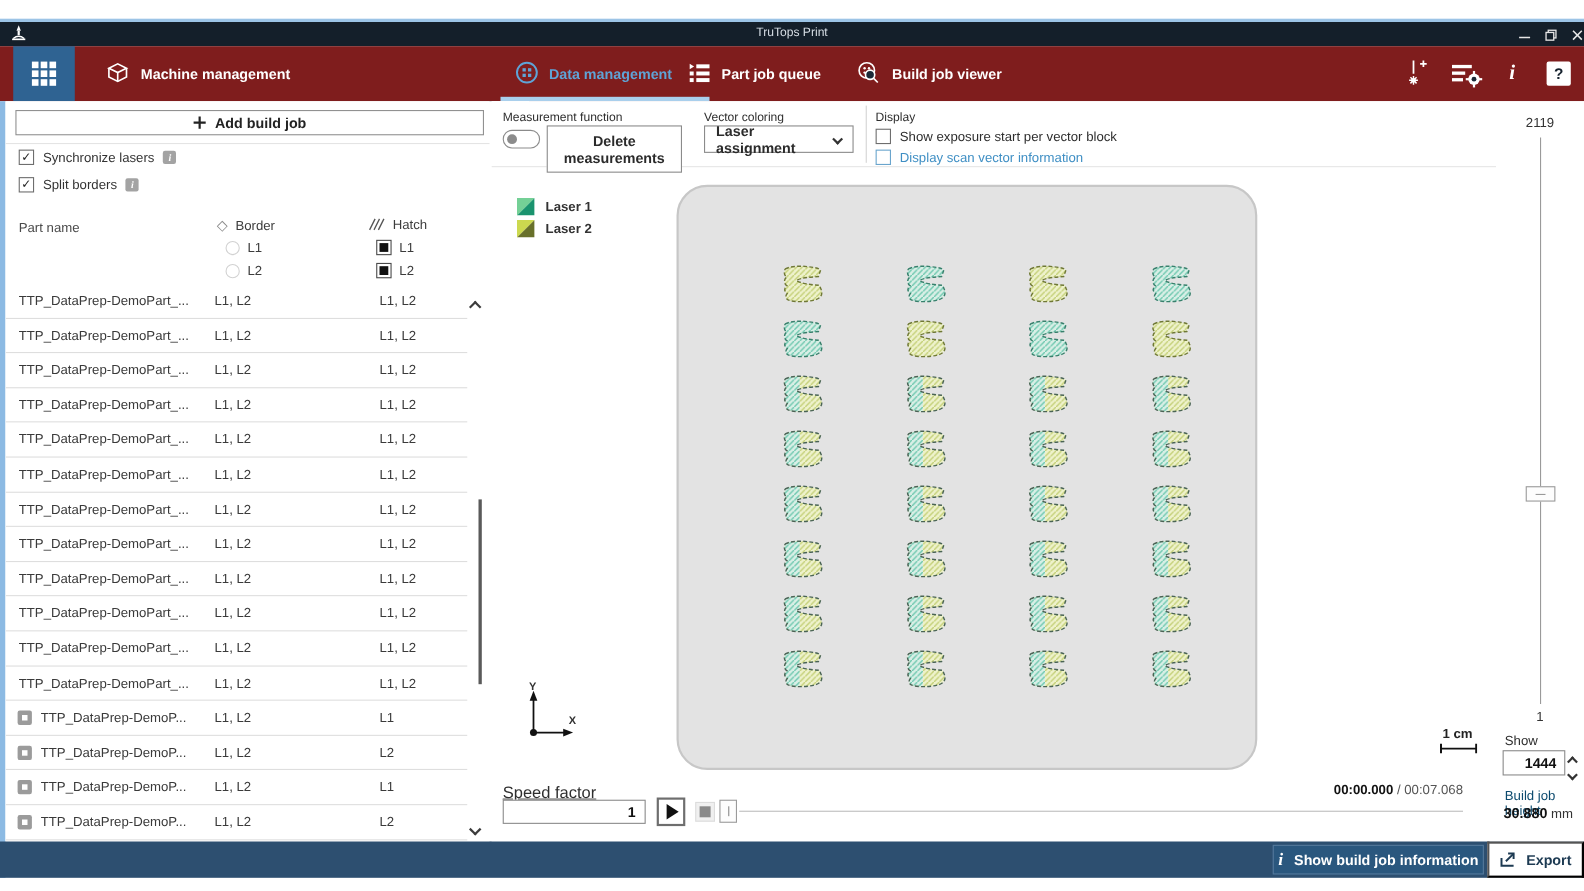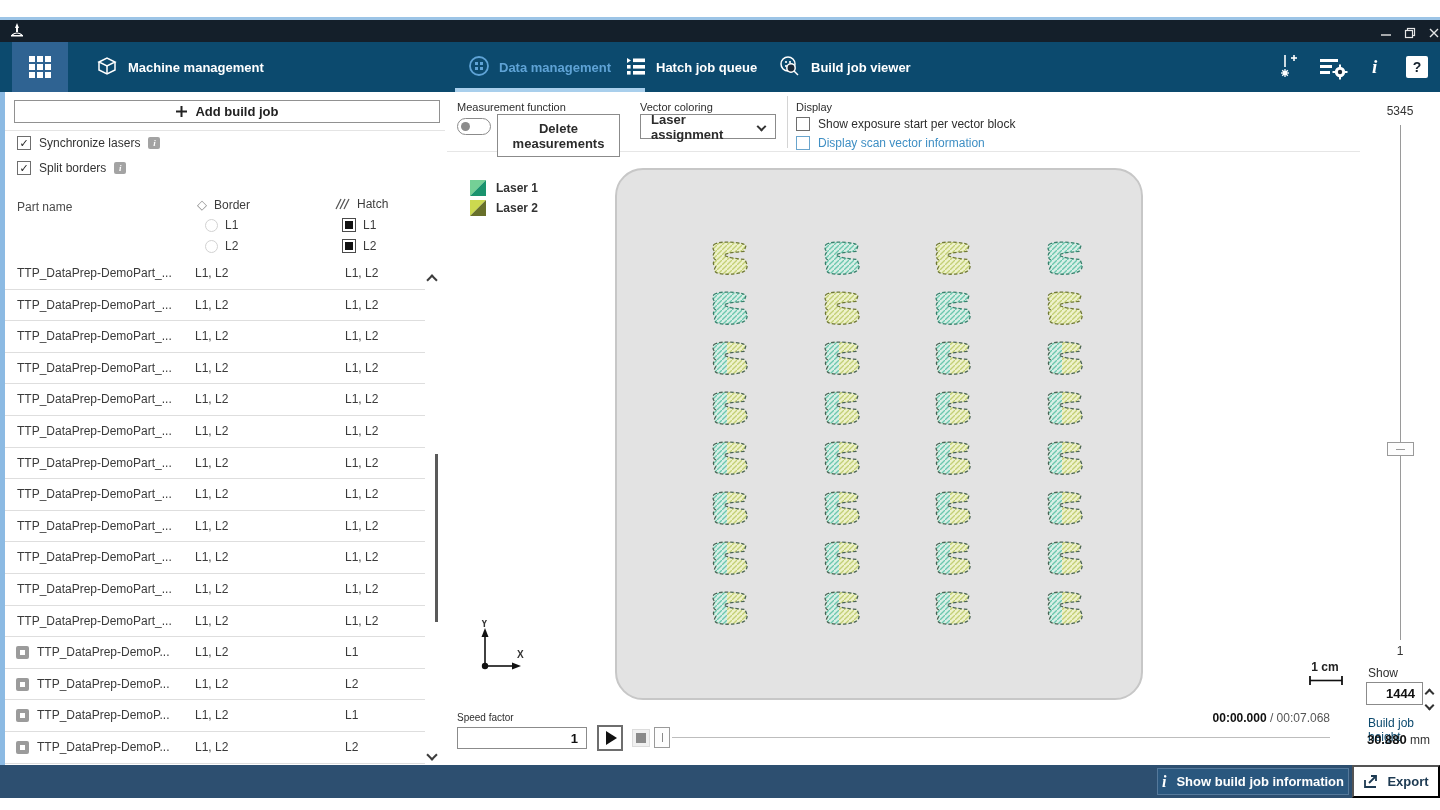--- a/index.html
+++ b/index.html
@@ -6,21 +6,21 @@
   body { width: 1440px; height: 810px; background: #fff; font-family: "Liberation Sans", sans-serif; overflow: hidden; }
   .screen { position: relative; width: 1440px; height: 810px; background: #fff; }
   .abs { position: absolute; }
 
   
   .top-accent { left:0; top:17px; width:1440px; height:3px; background:#9cc4e6; }
   .titlebar { left:0; top:20px; width:1440px; height:22px; background:#141f2a; }
   .titlebar .wtitle { position:absolute; left:0; right:0; top:4px; text-align:center; color:#d7dee5; font-size:11px; }
   .applogo { position:absolute; left:9px; top:2px; }
   .wctl { position:absolute; top:5px; width:14px; height:12px; cursor:default; }
-  .navbar { left:0; top:42px; width:1440px; height:50px; background:#0c4a6e; }
+  .navbar { left:0; top:42px; width:1440px; height:50px; background:#7f1d1d; }
   .navtile { position:absolute; left:12px; top:0; width:56px; height:50px; background:#2f6392; display:flex; align-items:center; justify-content:center; }
   .gridicon { display:grid; grid-template-columns:repeat(3,6px); grid-template-rows:repeat(3,6px); gap:2px; }
   .gridicon span { background:#fff; }
   .tab { position:absolute; top:0; height:50px; display:flex; align-items:center; gap:9px; color:#fff; font-size:13px; font-weight:700; }
   .tab.active { color:#5fa3d6; }
   .tab-underline { position:absolute; left:455px; top:88px; width:190px; height:4px; background:#a9cfec; }
   .navicon { position:absolute; top:11px; height:28px; display:flex; align-items:center; justify-content:center; }
   .helpbox { width:22px; height:22px; background:#fff; border-radius:2px; color:#16222e; font-weight:700; font-size:14px; display:flex; align-items:center; justify-content:center; }
   .infoglyph { color:#fff; font-family:"Liberation Serif", serif; font-style:italic; font-weight:700; font-size:19px; }
 
@@ -76,21 +76,21 @@
   .legend { position:absolute; left:23px; top:26px; }
   .legitem { display:flex; align-items:center; gap:10px; height:20px; font-size:12px; color:#333; }
   .partwrap { position:absolute; width:44px; height:36px; }
   .part { width:44px; height:36px; display:block; }
   .axes { position:absolute; left:26px; top:468px; }
   .scalelabel { position:absolute; left:860px; top:508px; width:36px; text-align:center; font-size:12px; color:#222; }
   .scalebar { position:absolute; left:862px; top:524px; }
 
   
   .playrow { position:absolute; left:0; top:618px; width:913px; height:55px; }
-  .speedlabel { position:absolute; left:10px; top:2px; font-size:10px; color:#2e2e2e; }
+  .speedlabel { position:absolute; left:10px; top:2px; font-size:15px; color:#2e2e2e;text-decoration:underline; }
   .speedinput { position:absolute; left:10px; top:17px; width:130px; height:22px; border:1px solid #8b8b8b; font-size:13px; font-weight:700; text-align:right; padding-right:8px; color:#111; font-family:"Liberation Sans",sans-serif; }
   .playbtn { position:absolute; left:150px; top:15px; width:26px; height:26px; border:2px solid #6e6e6e; background:#fff; display:flex; align-items:center; justify-content:center; cursor:pointer; }
   .playtri { width:0; height:0; border-left:11px solid #111; border-top:7px solid transparent; border-bottom:7px solid transparent; margin-left:2px; }
   .stopbtn { position:absolute; left:185px; top:19px; width:18px; height:18px; background:#f0f0f0; border:1px solid #dcdcdc; display:flex; align-items:center; justify-content:center; cursor:pointer; }
   .stopbtn span { width:10px; height:10px; background:#8a8a8a; }
   .timehandle { position:absolute; left:207px; top:17px; width:16px; height:21px; border:1px solid #9a9a9a; background:#fdfdfd; display:flex; align-items:center; justify-content:center; cursor:grab; }
   .timehandle span { width:1px; height:9px; background:#8a8a8a; }
   .timetrack { position:absolute; left:225px; top:27px; width:658px; height:1px; background:#bdbdbd; }
   .timedisp { position:absolute; right:30px; top:1px; font-size:12px; color:#555; }
   .timedisp .cur { font-weight:700; color:#111; }
@@ -142,20 +142,21 @@
 
   <div class="abs titlebar">
     <span class="applogo">
       <svg width="16" height="16" viewBox="0 0 16 16">
           <path d="M8 1 L10 6 L6 6 Z" fill="#fff"></path>
           <rect x="7" y="6" width="2" height="4" fill="#fff"></rect>
           <path d="M3 13 q5 -4 10 0" stroke="#fff" stroke-width="1.2" fill="none"></path>
           <rect x="2" y="13" width="12" height="1.5" fill="#fff"></rect>
         </svg>
     </span>
+    <span class="wtitle">TruTops Print</span>
     <span class="wctl" style="left:1380px">
       <svg width="12" height="12" viewBox="0 0 12 12">
           <line x1="1" y1="8" x2="11" y2="8" stroke="#e6e6e6" stroke-width="1.4"></line>
         </svg>
     </span>
     <span class="wctl" style="left:1404px">
       <svg width="12" height="12" viewBox="0 0 12 12">
           <rect x="3.5" y="1.5" width="7" height="7" fill="none" stroke="#e6e6e6" stroke-width="1.2"></rect>
           <rect x="1.5" y="3.5" width="7" height="7" fill="#141f2a" stroke="#e6e6e6" stroke-width="1.2"></rect>
         </svg>
@@ -207,21 +208,21 @@
       <span>
         <svg width="22" height="20" viewBox="0 0 22 20" fill="#fff">
             <path d="M2 2 L6 4.5 L2 7 Z"></path>
             <rect x="8" y="2.5" width="12" height="3.6"></rect>
             <rect x="2" y="9" width="3.6" height="3.6"></rect>
             <rect x="8" y="9" width="12" height="3.6"></rect>
             <rect x="2" y="15" width="3.6" height="3.6"></rect>
             <rect x="8" y="15" width="12" height="3.6"></rect>
           </svg>
       </span>
-      <span>Hatch job queue</span>
+      <span>Part job queue</span>
     </div>
     <div class="tab" style="left:778px">
       <span>
         <svg width="24" height="24" viewBox="0 0 24 24" fill="none" stroke="#fff" stroke-width="1.5">
             <circle cx="10" cy="10" r="7"></circle>
             <circle cx="8" cy="8" r="1.1" fill="#fff" stroke="none"></circle>
             <circle cx="12" cy="8" r="1.1" fill="#fff" stroke="none"></circle>
             <circle cx="8" cy="12" r="1.1" fill="#fff" stroke="none"></circle>
             <circle cx="13" cy="14" r="4.2" fill="#1b2a38"></circle>
             <line x1="16" y1="17" x2="20" y2="21"></line>
@@ -769,21 +770,21 @@
           <span></span>
         </div>
       <div class="timetrack"></div>
       <div class="timedisp">
         <span class="cur">00:00.000</span><span> / 00:07.068</span>
       </div>
     </div>
   </div>
 
   <div class="abs rightcol">
-    <span class="smax">5345</span>
+    <span class="smax">2119</span>
     <div class="vtrack"></div>
     <div class="vhandle">
         <span></span>
       </div>
     <span class="smin">1</span>
     <span class="layerlabel">Show</span>
     <input class="layerinput" value="1444" style="">
     <span class="spin" style="top:591px"><span class="chev up"></span></span>
     <span class="spin" style="top:603px"><span class="chev down"></span></span>
     <span class="heightlabel">Build job height</span>

